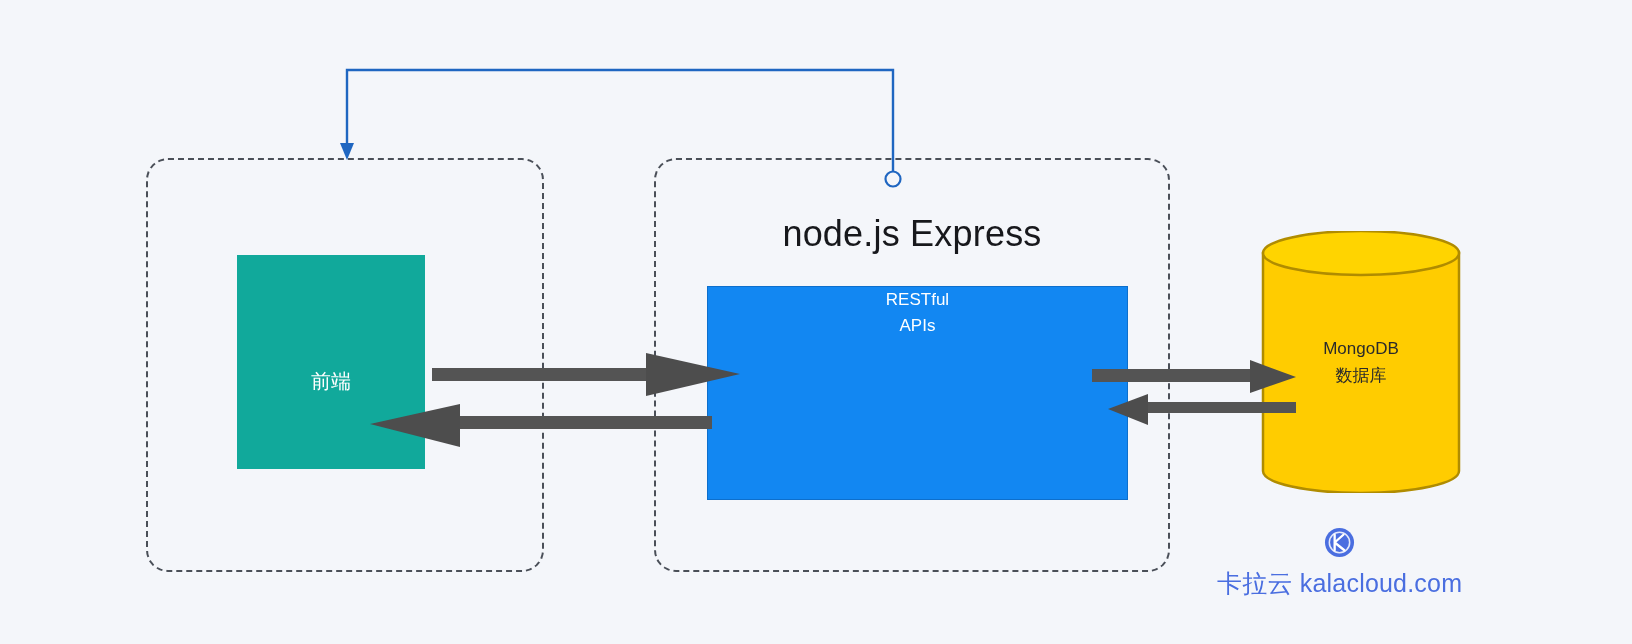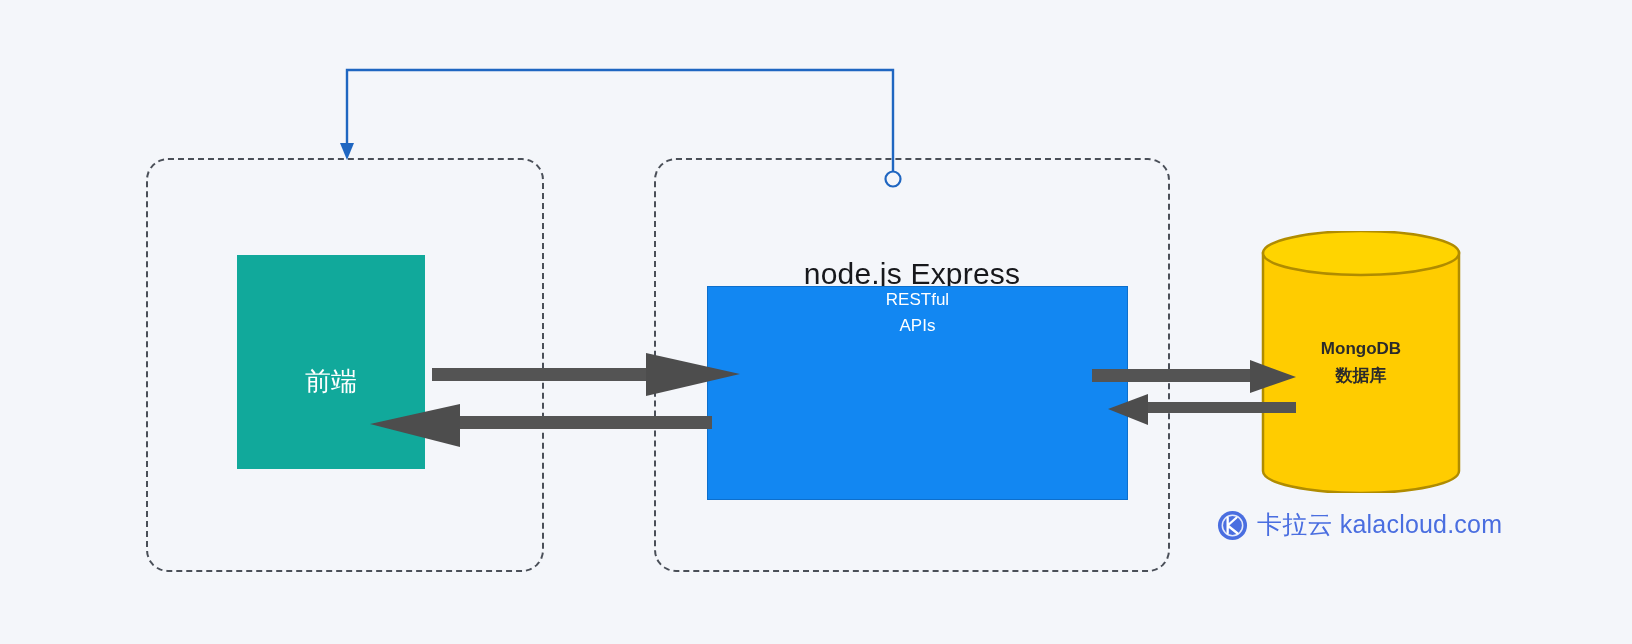--- a/index.html
+++ b/index.html
@@ -27,43 +27,42 @@
   #group-frontend { left: 146px;  top: 158px; width: 398px; height: 414px; }
   #group-server   { left: 654px;  top: 158px; width: 516px; height: 414px; }
 
   
   #server-title {
     position: absolute;
     left: 654px;
     top: 213px;
     width: 516px;
     text-align: center;
-    font-size: 30px;
+    font-size: 36px;
     color: #17181c;
     letter-spacing: 0.2px;
     white-space: nowrap;
-    margin-top: 44px;
   }
 
   
   #frontend-node {
     position: absolute;
     left: 237px;
     top: 255px;
     width: 188px;
     height: 214px;
     background: #11a99b;
     display: flex;
     align-items: center;
     justify-content: center;
     box-sizing: border-box;
   }
   #frontend-node .node-label {
     color: #ffffff;
-    font-size: 26px;
+    font-size: 20px;
     line-height: 1.45;
     text-align: center;
     margin-top: 39px;
   }
 
   
   #api-node {
     position: absolute;
     left: 707px;
     top: 286px;
@@ -100,40 +99,40 @@
     height: 100%;
     display: flex;
     flex-direction: column;
     align-items: center;
     justify-content: center;
     color: #2b2b2b;
     font-size: 17px;
     line-height: 1.6;
     text-align: center;
     pointer-events: none;
-    font-weight: bold;
   }
 
   
   #connectors {
     position: absolute;
     left: 0; top: 0;
     width: 1632px;
     height: 644px;
     pointer-events: none;
   }
 
   
   #watermark {
     position: absolute;
     left: 1217px;
-    top: 508px;
-    display: flex;
-    align-items: flex-end;
+    top: 527px;
+    display: flex;
+    align-items: center;
     gap: 9px;
+    flex-direction: column;
   }
   #watermark .wm-mark {
     width: 31px;
     height: 31px;
     flex: 0 0 auto;
   }
   #watermark .wm-text {
     font-size: 25px;
     color: #4a6ee0;
     letter-spacing: 0.2px;

